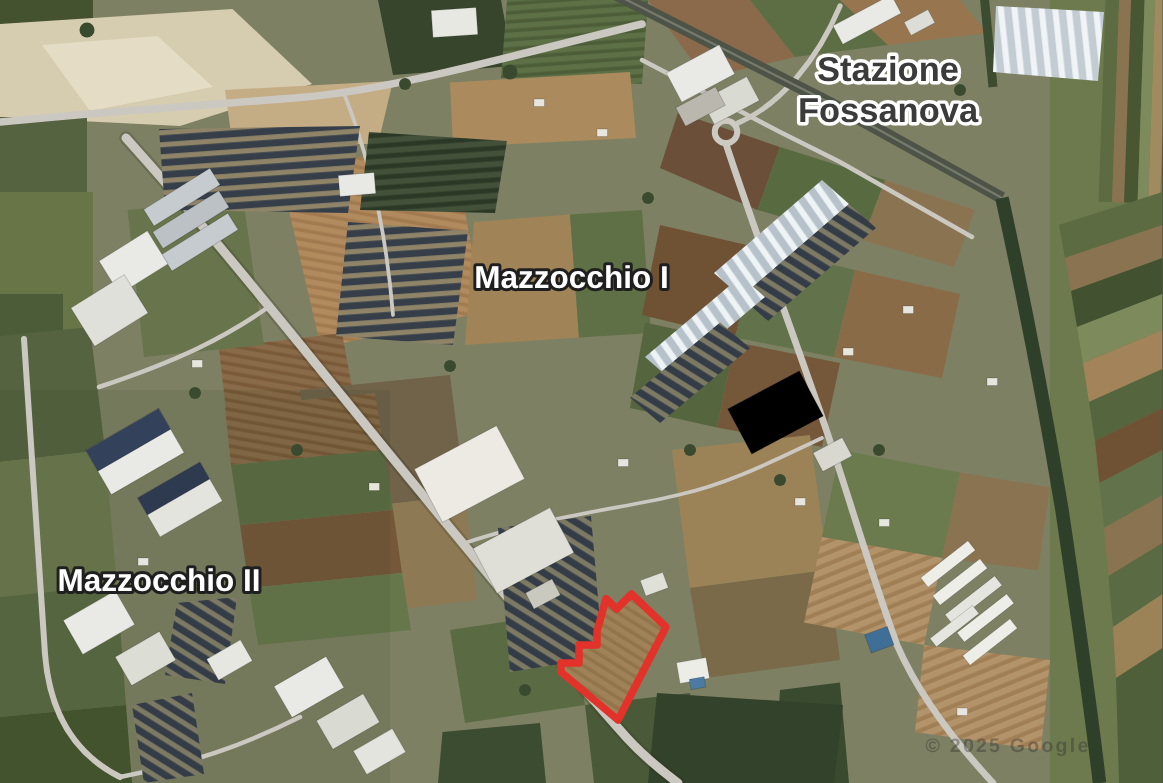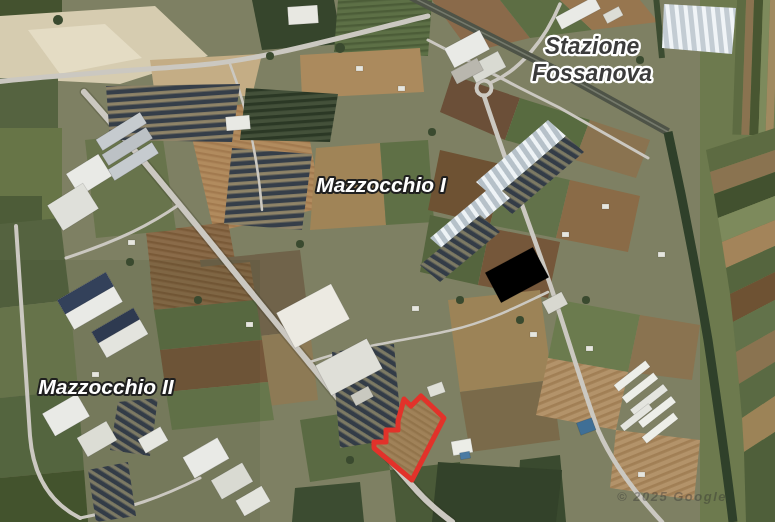--- a/index.html
+++ b/index.html
@@ -1,16 +1,16 @@
 <!DOCTYPE html>
 <html><head>
 <meta charset="utf-8">
 <style>
   html,body{margin:0;padding:0;background:#222;}
-  .stage{position:relative;width:775px;height:522px;overflow:hidden;font-family:"Liberation Sans",sans-serif;font-style:italic;}
+  .stage{position:relative;width:775px;height:522px;overflow:hidden;font-family:"Liberation Sans",sans-serif;}
   svg{display:block}
   .map-label{font-family:"Liberation Sans",sans-serif;font-weight:bold;text-anchor:middle;paint-order:stroke fill;}
   .lbl-dark{font-size:23px;fill:#3b3b3b;stroke:#ffffff;stroke-width:4.5px;stroke-linejoin:round;}
   .lbl-light{font-size:21px;fill:#ffffff;stroke:#1f1f1f;stroke-width:4px;stroke-linejoin:round;}
   .watermark{font-size:13px;fill:#2e2e2e;opacity:0.38;letter-spacing:1.5px;text-anchor:middle;font-weight:bold;}
   .road{fill:none;stroke:#cbc8c1;stroke-linecap:round;}
   .road-shadow{fill:none;stroke:rgba(45,45,30,0.22);stroke-linecap:round;}
   .bldg{stroke:rgba(0,0,0,0.18);stroke-width:0.6;}
 </style>
 </head>

